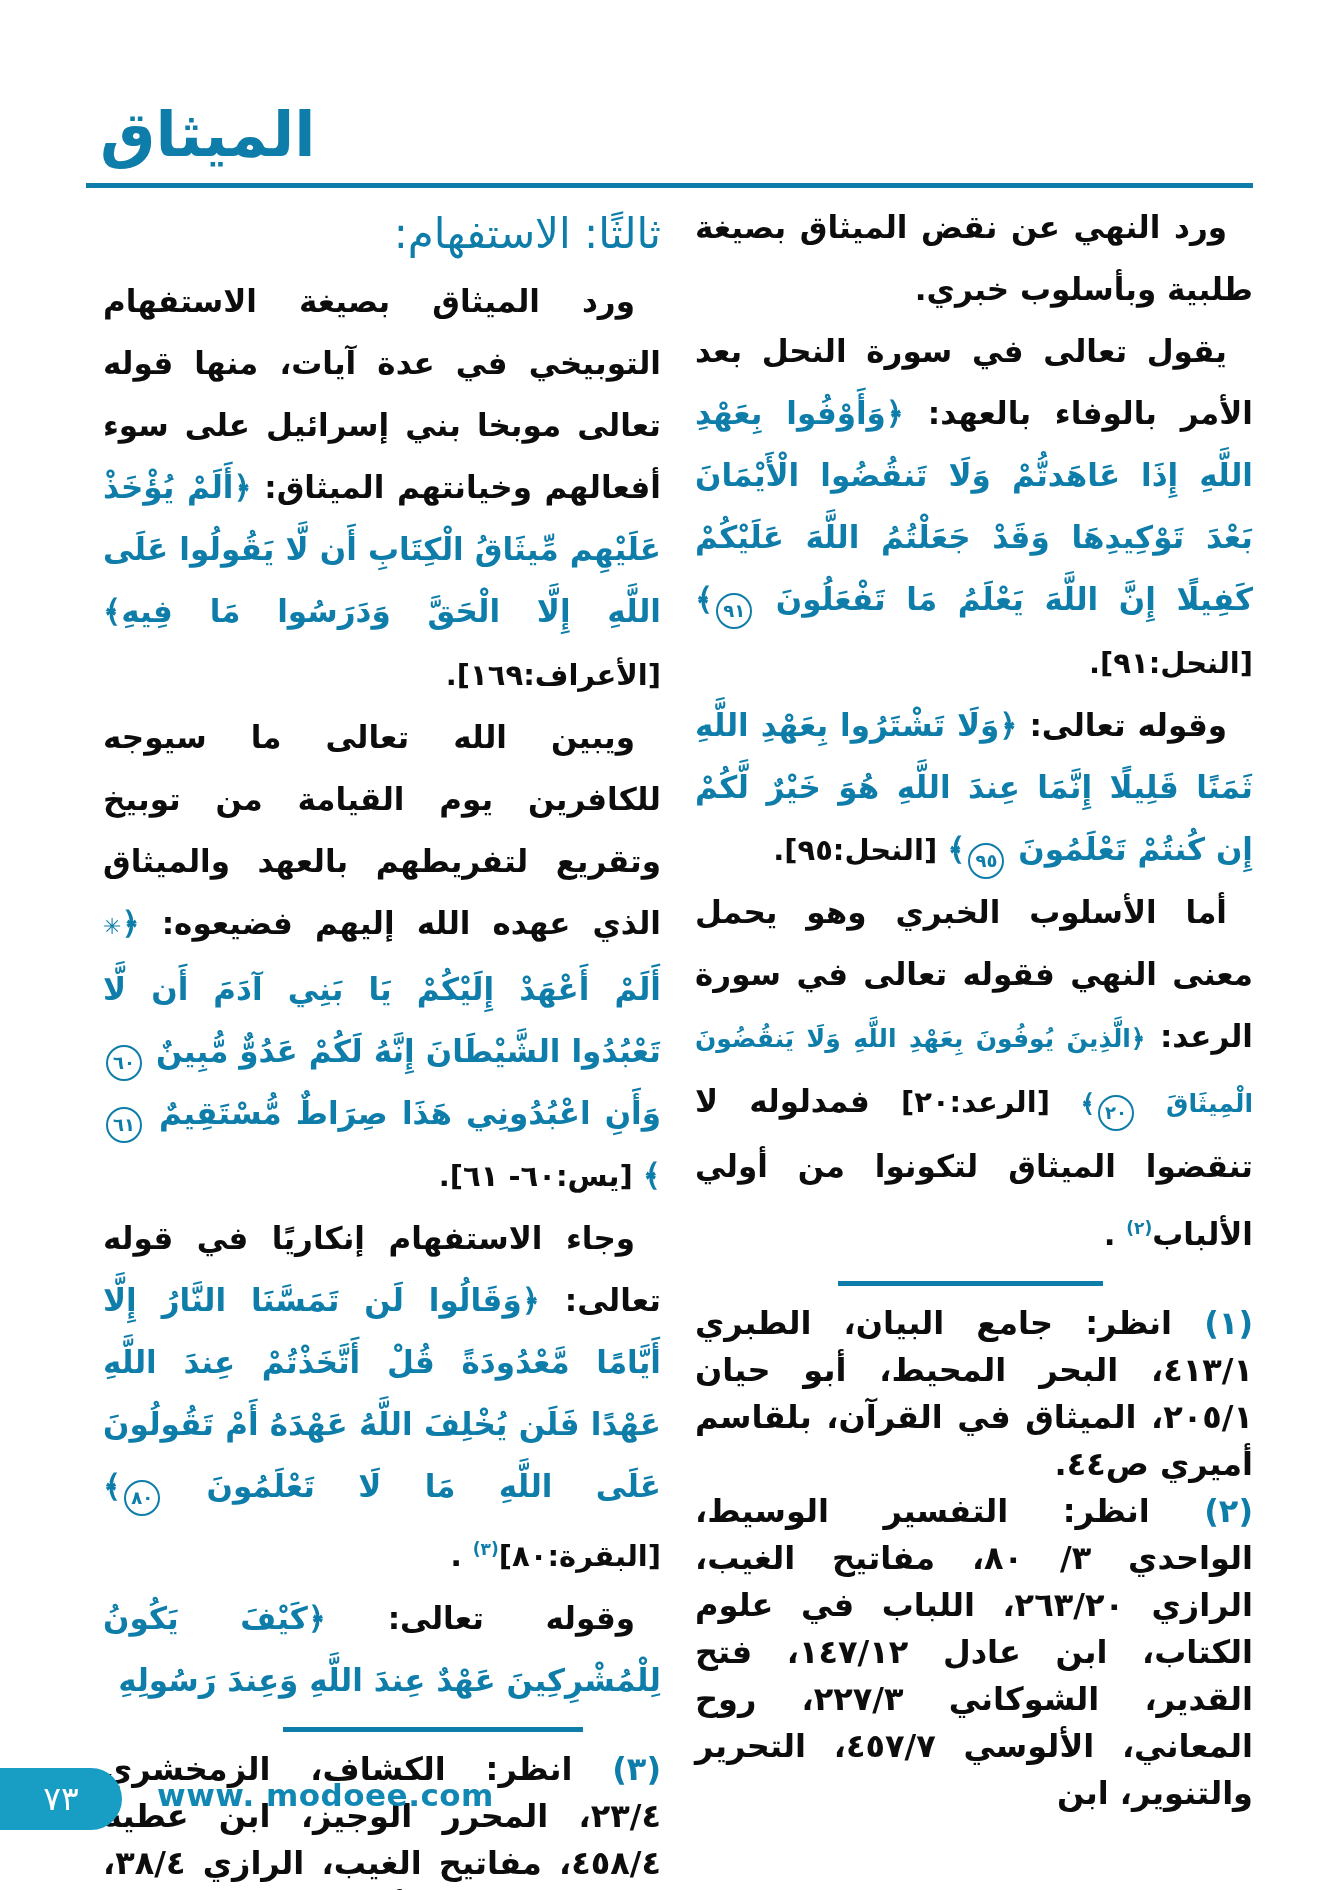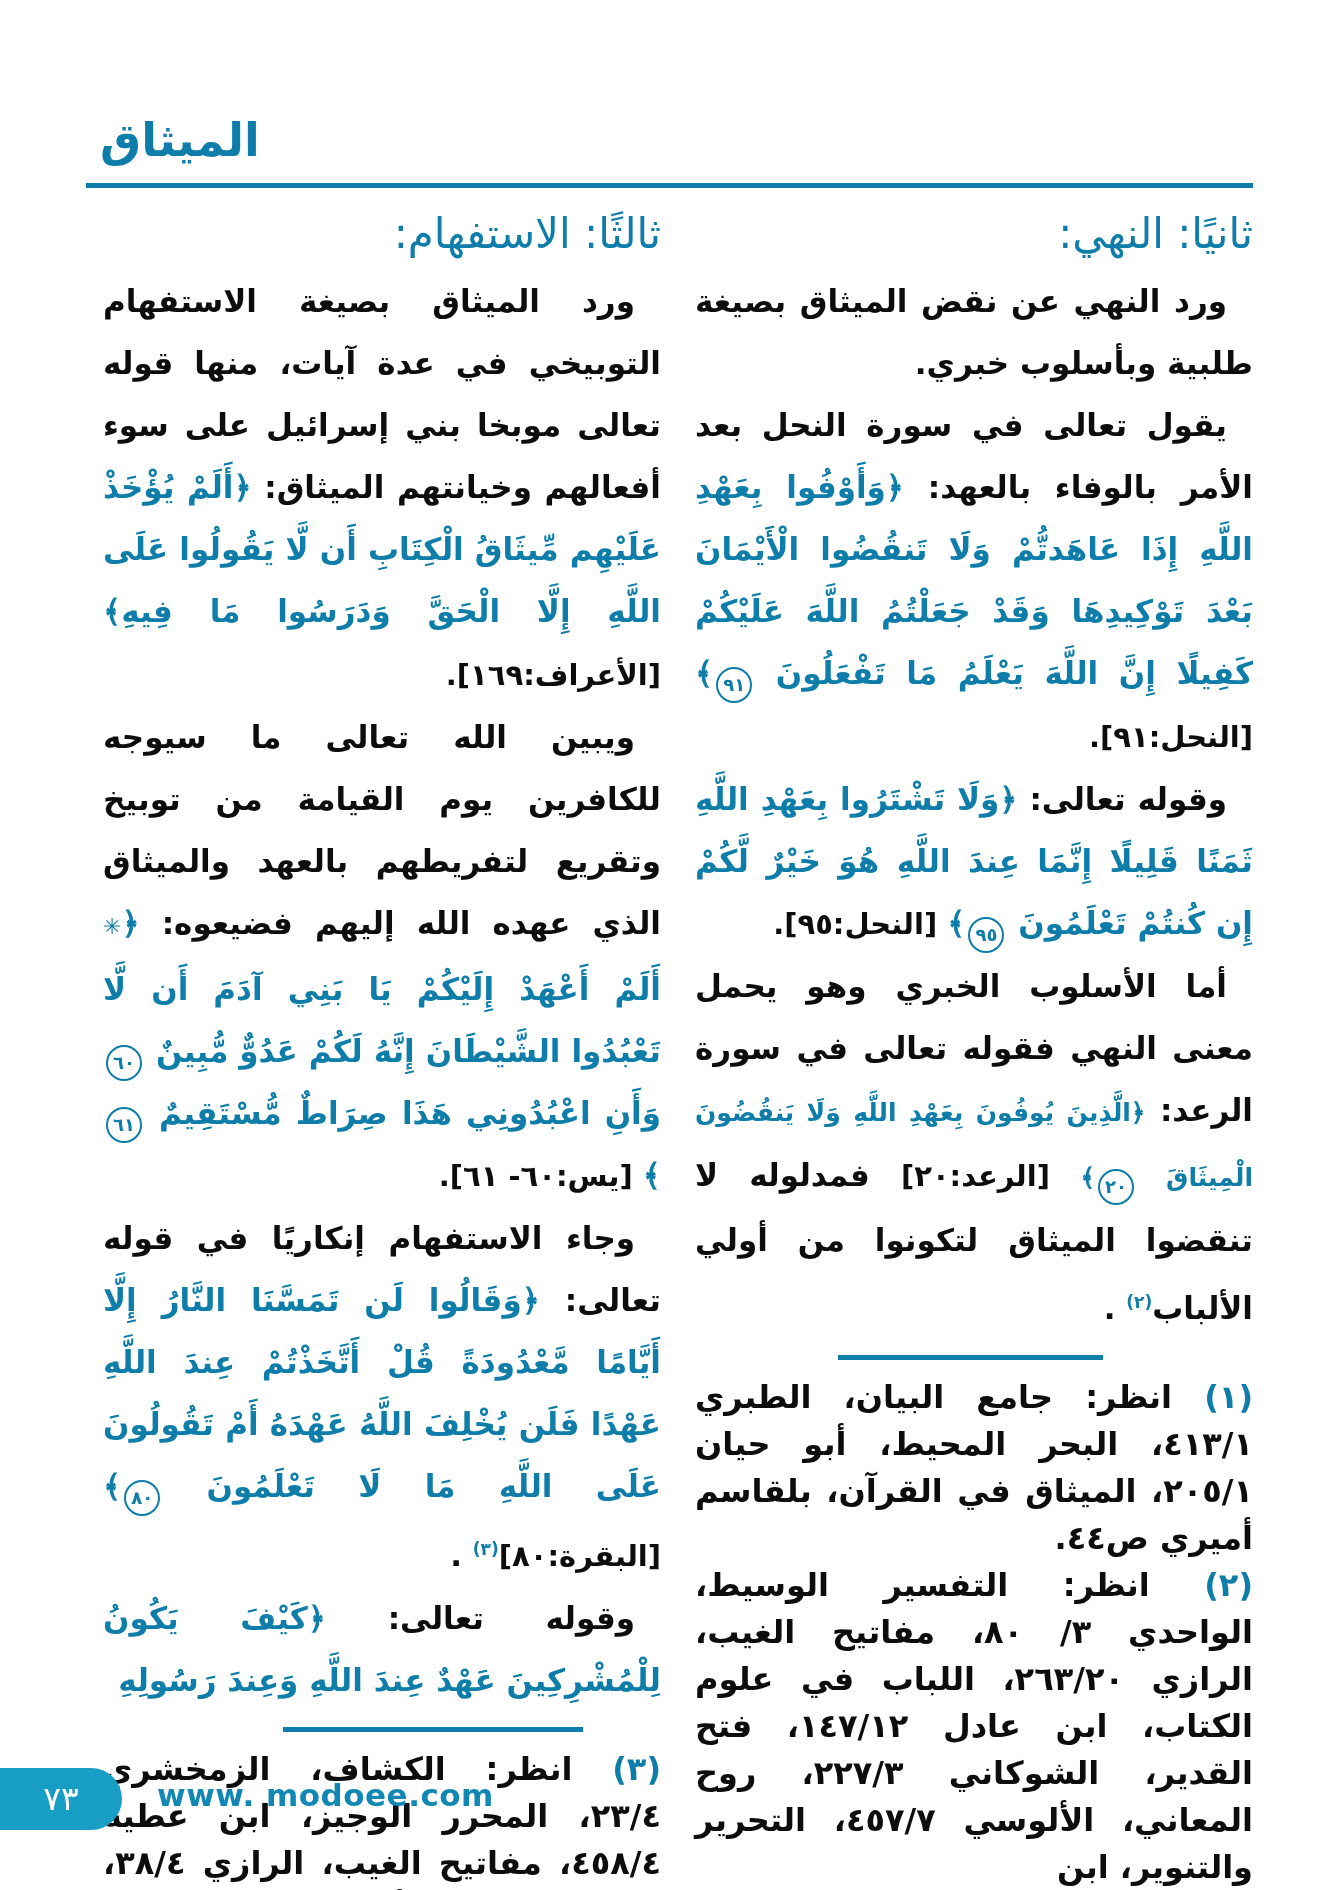--- a/index.html
+++ b/index.html
@@ -10,22 +10,22 @@
   *{box-sizing:border-box;}
   html,body{margin:0;padding:0;}
   body{
     width:1339px;height:1890px;position:relative;overflow:hidden;
     background:#ffffff;color:var(--ink);
     font-family:"DejaVu Sans",sans-serif;
     direction:rtl;
   }
   
   .page-title{
-    position:absolute;left:100px;top:108px;
-    font-size:46px;font-weight:700;color:var(--accent);
+    position:absolute;left:100px;top:92px;
+    font-size:62px;font-weight:700;color:var(--accent);
     line-height:1.4;
   }
   .header-rule{
     position:absolute;left:86px;right:86px;top:183px;height:5px;
     background:var(--accent);
   }
   
   .cols{
     position:absolute;top:196px;right:86px;left:103px;
     display:flex;gap:34px;align-items:flex-start;
@@ -84,21 +84,20 @@
 </head>
 <body>
 
 <header>
   <div class="page-title">الميثاق</div>
   <div class="header-rule"></div>
 </header>
 
 <main class="cols">
   <section class="col col-0">
-      <h3 class="heading">ثانيًا: النهي:</h3>
       <p class="para"><span class="r-body">ورد النهي عن نقض الميثاق بصيغة طلبية وبأسلوب خبري.</span></p>
       <p class="para"><span class="r-body">يقول تعالى في سورة النحل بعد الأمر بالوفاء بالعهد: </span><span class="r-quran">﴿وَأَوْفُوا بِعَهْدِ اللَّهِ إِذَا عَاهَدتُّمْ وَلَا تَنقُضُوا الْأَيْمَانَ بَعْدَ تَوْكِيدِهَا وَقَدْ جَعَلْتُمُ اللَّهَ عَلَيْكُمْ كَفِيلًا إِنَّ اللَّهَ يَعْلَمُ مَا تَفْعَلُونَ </span><span class="ayah">٩١</span><span class="r-quran">﴾</span><span class="r-ref"> [النحل:٩١].</span></p>
       <p class="para"><span class="r-body">وقوله تعالى: </span><span class="r-quran">﴿وَلَا تَشْتَرُوا بِعَهْدِ اللَّهِ ثَمَنًا قَلِيلًا إِنَّمَا عِندَ اللَّهِ هُوَ خَيْرٌ لَّكُمْ إِن كُنتُمْ تَعْلَمُونَ </span><span class="ayah">٩٥</span><span class="r-quran">﴾</span><span class="r-ref"> [النحل:٩٥].</span></p>
       <p class="para"><span class="r-body">أما الأسلوب الخبري وهو يحمل معنى النهي فقوله تعالى في سورة الرعد: </span><span class="r-qs">﴿الَّذِينَ يُوفُونَ بِعَهْدِ اللَّهِ وَلَا يَنقُضُونَ الْمِيثَاقَ </span><span class="ayah">٢٠</span><span class="r-qs">﴾</span><span class="r-ref"> [الرعد:٢٠]</span><span class="r-body"> فمدلوله لا تنقضوا الميثاق لتكونوا من أولي الألباب</span><span class="r-fn">(٢)</span><span class="r-body"> .</span></p>
       <div class="fnsep"></div>
       <p class="fnote"><span class="r-fnm">(١) </span><span class="r-fnbody">انظر: جامع البيان، الطبري ٤١٣/١، البحر المحيط، أبو حيان ٢٠٥/١، الميثاق في القرآن، بلقاسم أميري ص٤٤.</span></p>
       <p class="fnote"><span class="r-fnm">(٢) </span><span class="r-fnbody">انظر: التفسير الوسيط، الواحدي ٣/ ٨٠، مفاتيح الغيب، الرازي ٢٦٣/٢٠، اللباب في علوم الكتاب، ابن عادل ١٤٧/١٢، فتح القدير، الشوكاني ٢٢٧/٣، روح المعاني، الألوسي ٤٥٧/٧، التحرير والتنوير، ابن</span></p>
     </section>
   <section class="col col-1">
       <h3 class="heading">ثالثًا: الاستفهام:</h3>

